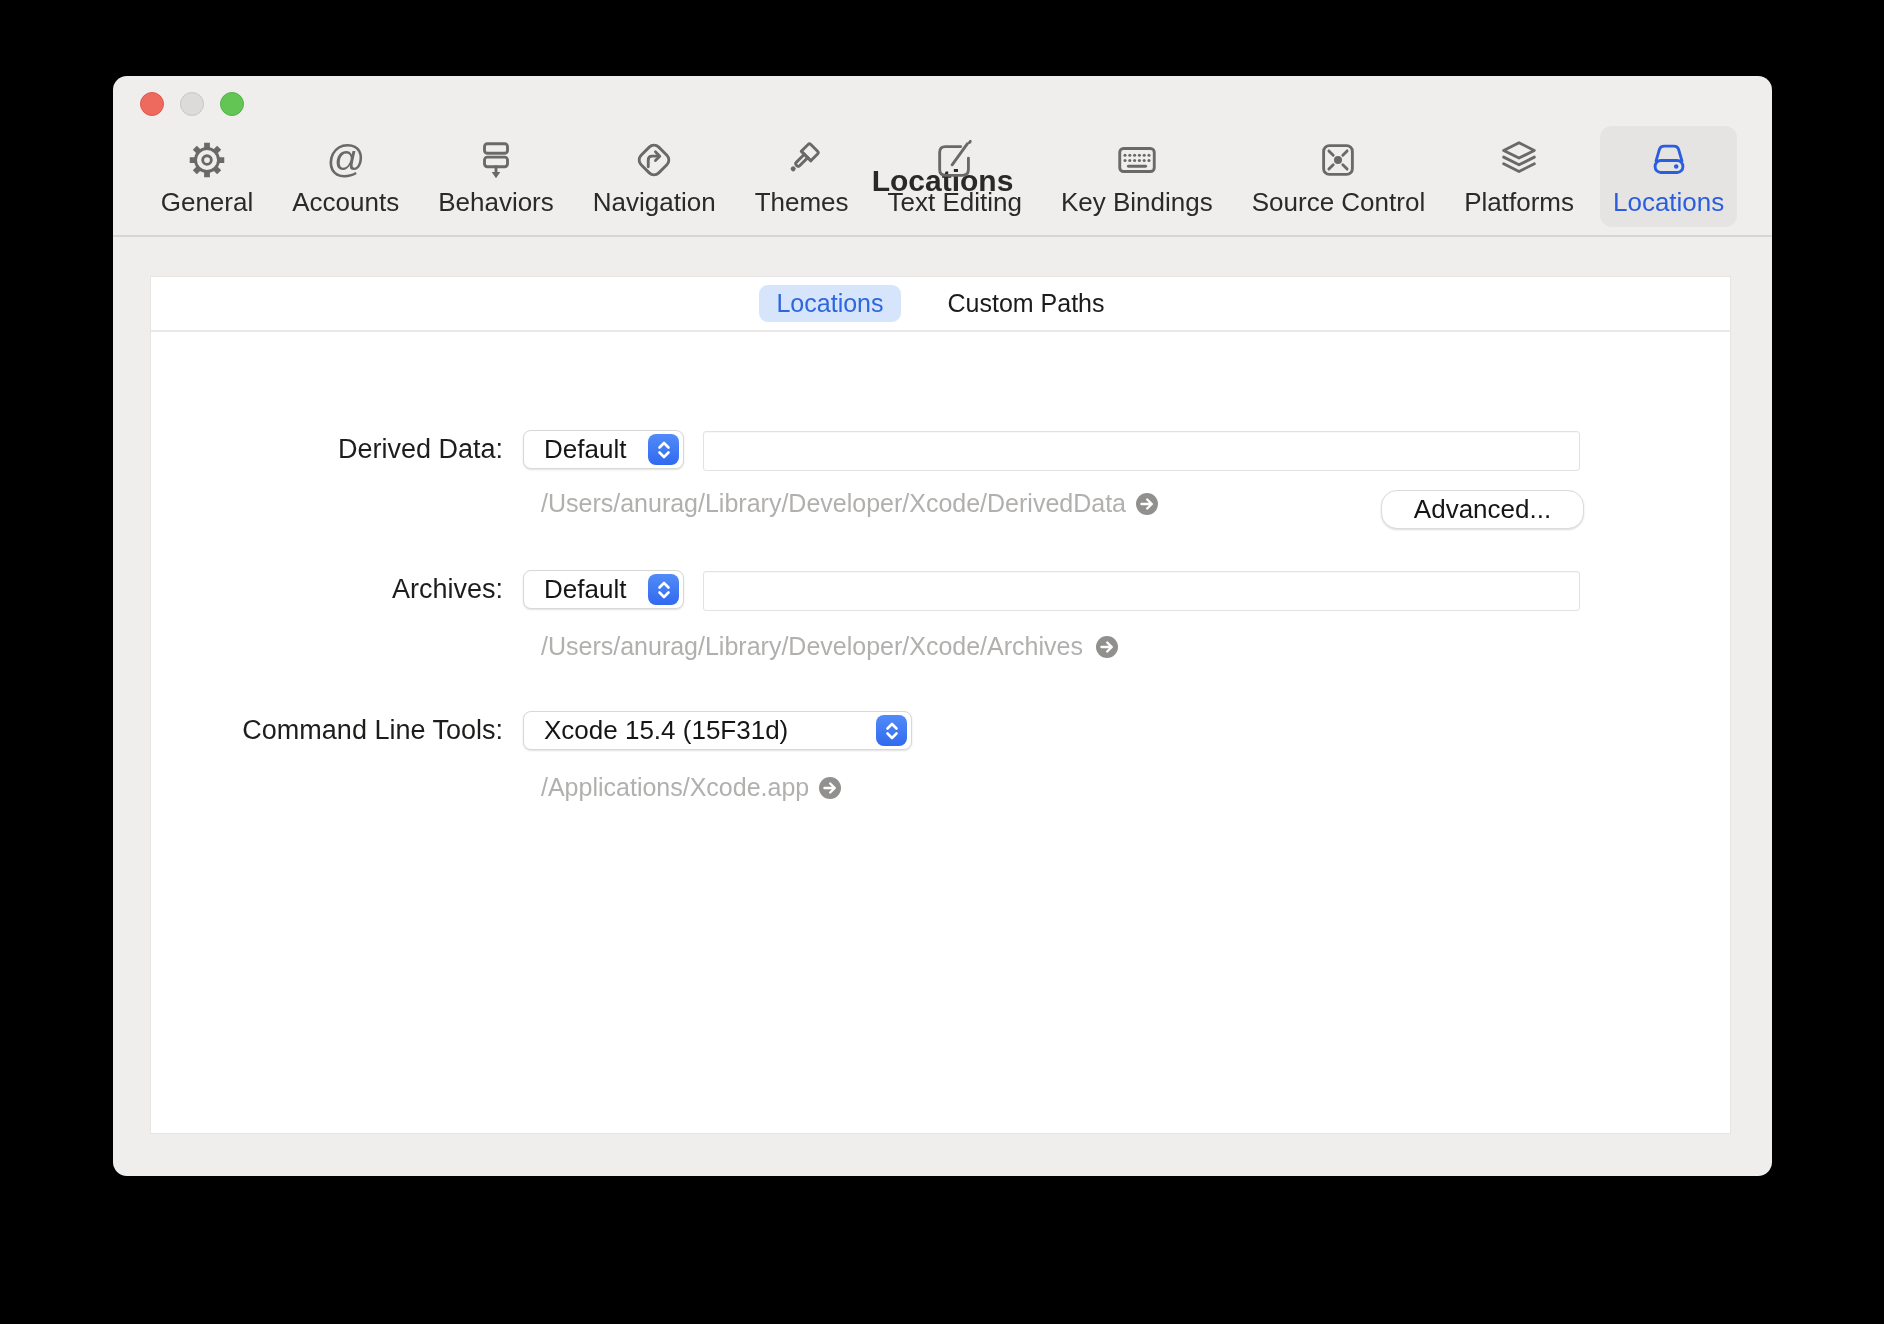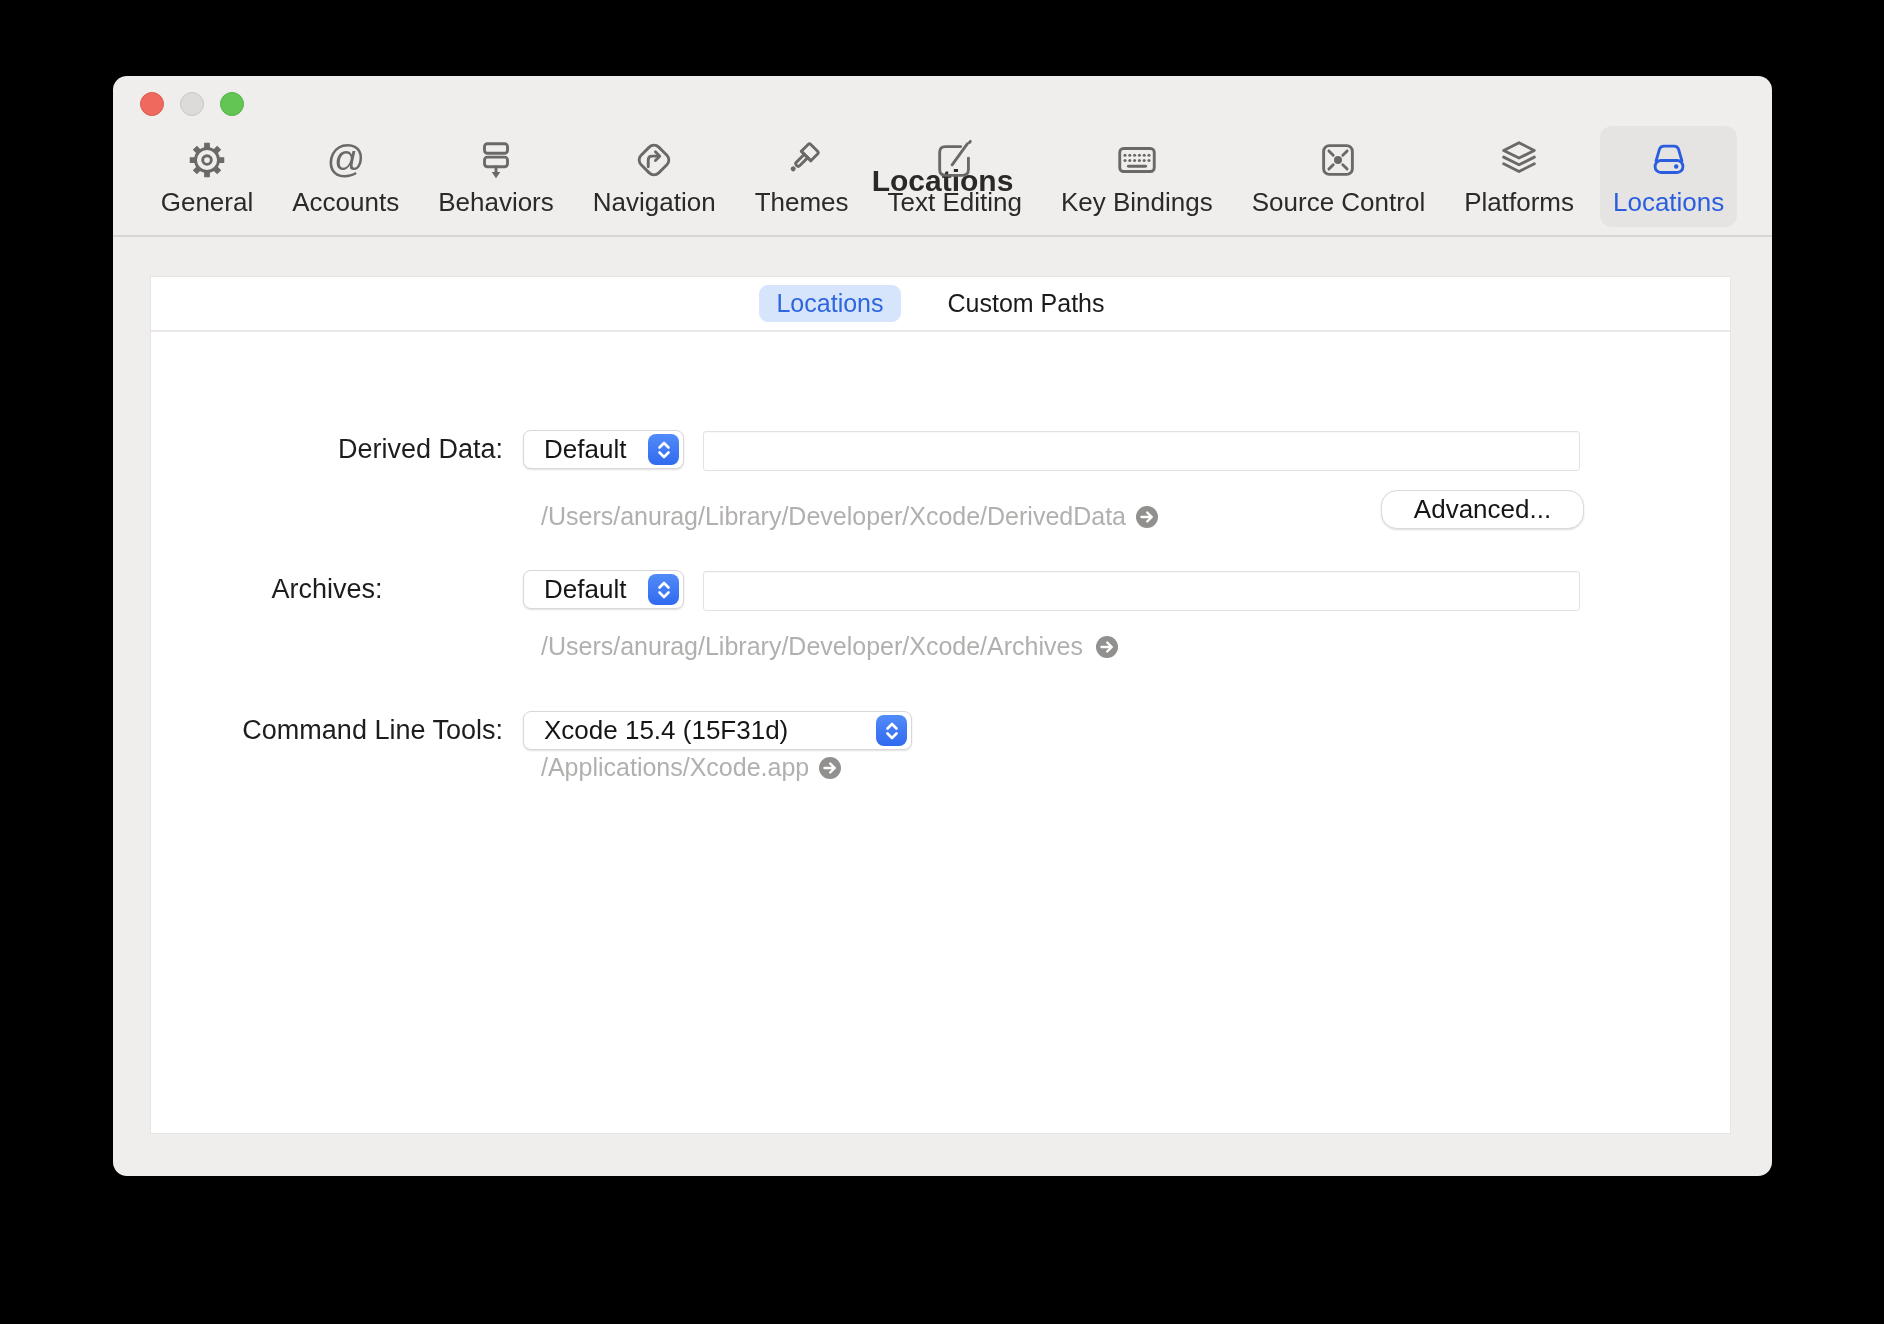--- a/index.html
+++ b/index.html
@@ -230,30 +230,30 @@
       <div class="popup" style="left:372px; top:96px; width:161px;">
         <span>Default</span>
         <span class="chev">
           <svg width="20" height="22" viewBox="0 0 20 22" fill="none" stroke="#fff" stroke-width="2.6" stroke-linecap="round" stroke-linejoin="round">
             <polyline points="5.5,8.5 10,4 14.5,8.5"></polyline>
               <polyline points="5.5,13.5 10,18 14.5,13.5"></polyline>
           </svg>
         </span>
       </div>
       <input class="field" style="left: 552px; top: 97px; width: 877px;" value="">
-      <div class="pathline" style="left:390px; top:155px;margin-top:13px;">
+      <div class="pathline" style="left:390px; top:155px;">
         <span>/Users/anurag/Library/Developer/Xcode/DerivedData</span>
         <svg width="24" height="24" viewBox="0 0 24 24">
           <circle cx="12" cy="12" r="11" fill="#91908E"></circle>
           <path d="M6.5 12 L16 12 M12.2 7.5 L16.8 12 L12.2 16.5" stroke="#fff" stroke-width="2.4" fill="none" stroke-linecap="round" stroke-linejoin="round"></path>
         </svg>
       </div>
       <div class="btn" style="left:1230px; top:156px; width:203px; height:39px;">Advanced...</div>
 
-      <div class="flabel" style="top:236px;text-align:center;">Archives:</div>
+      <div class="flabel" style="top:236px;">Archives:</div>
       <div class="popup" style="left:372px; top:236px; width:161px;">
         <span>Default</span>
         <span class="chev">
           <svg width="20" height="22" viewBox="0 0 20 22" fill="none" stroke="#fff" stroke-width="2.6" stroke-linecap="round" stroke-linejoin="round">
             <polyline points="5.5,8.5 10,4 14.5,8.5"></polyline>
               <polyline points="5.5,13.5 10,18 14.5,13.5"></polyline>
           </svg>
         </span>
       </div>
       <input class="field" style="left: 552px; top: 237px; width: 877px;" value="">
@@ -268,21 +268,21 @@
       <div class="flabel" style="top:377px;">Command Line Tools:</div>
       <div class="popup" style="left:372px; top:377px; width:389px;">
         <span>Xcode 15.4 (15F31d)</span>
         <span class="chev">
           <svg width="20" height="22" viewBox="0 0 20 22" fill="none" stroke="#fff" stroke-width="2.6" stroke-linecap="round" stroke-linejoin="round">
             <polyline points="5.5,8.5 10,4 14.5,8.5"></polyline>
               <polyline points="5.5,13.5 10,18 14.5,13.5"></polyline>
           </svg>
         </span>
       </div>
-      <div class="pathline" style="left:390px; top:419px;">
+      <div class="pathline" style="left:390px; top:439px;">
         <span>/Applications/Xcode.app</span>
         <svg width="24" height="24" viewBox="0 0 24 24">
           <circle cx="12" cy="12" r="11" fill="#91908E"></circle>
           <path d="M6.5 12 L16 12 M12.2 7.5 L16.8 12 L12.2 16.5" stroke="#fff" stroke-width="2.4" fill="none" stroke-linecap="round" stroke-linejoin="round"></path>
         </svg>
       </div>
 
     </div>
   </div>
 </div>

